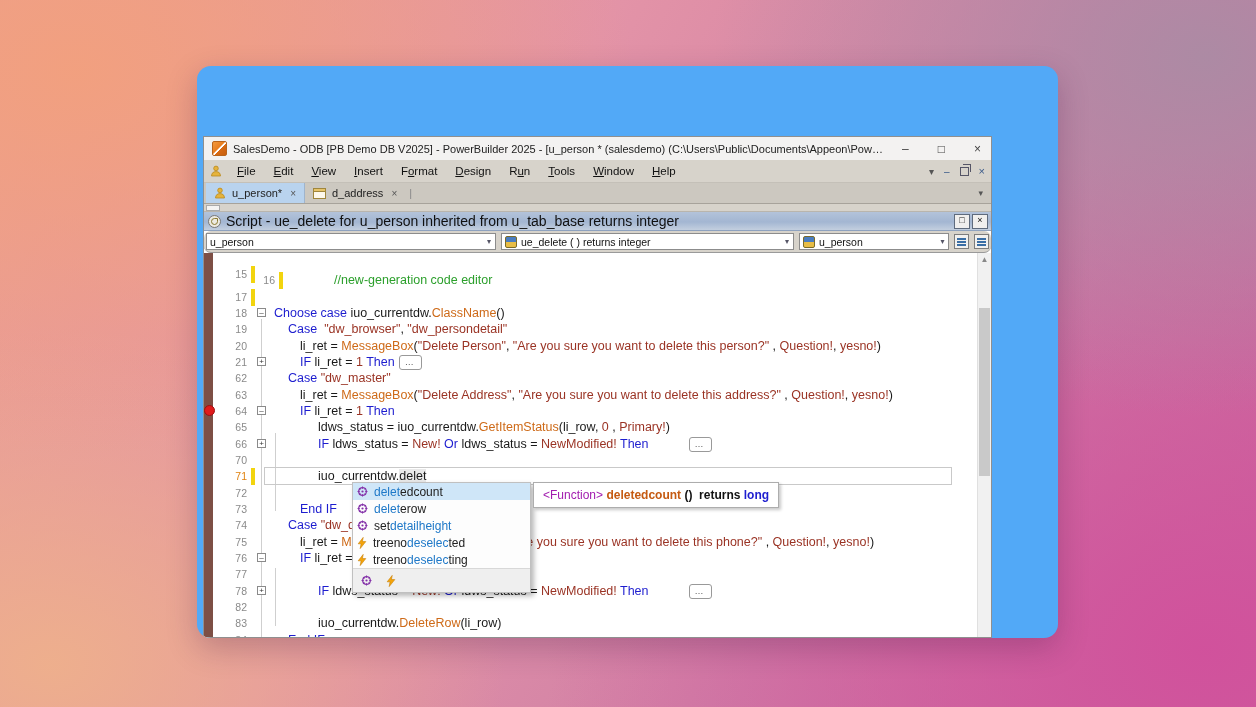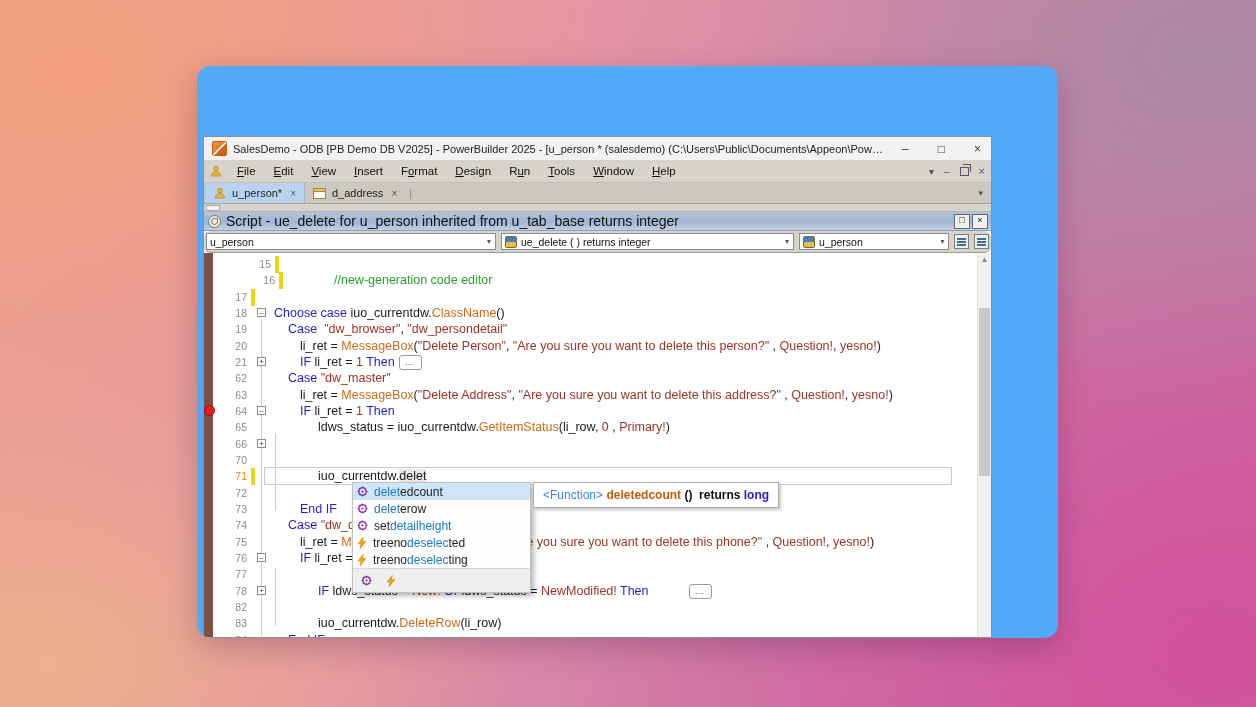--- a/index.html
+++ b/index.html
@@ -199,21 +199,21 @@
           <i></i>
         </span>
     </div>
 
     <div class="editor">
       <div class="gutter"></div>
       <div class="guide" style="left:57px;top:66px;height:322px;"></div>
       <div class="guide" style="left:71px;top:180px;height:78px;"></div>
       <div class="guide" style="left:71px;top:315px;height:58px;"></div>
       <div id="lines">
-          <div class="row" style="top: 3px; margin-left: 24px;">
+          <div class="row" style="top: 13px;">
             <div class="chgbar"></div>
             <div class="lnum">15</div>
             <div class="codetext" style="left: 68px;"></div>
           </div>
           <div class="row" style="top: 19.33px; margin-left: 28px;">
             <div class="chgbar"></div>
             <div class="lnum">16</div>
             <div class="codetext" style="left: 102px;"><span class="sc">//new-generation code editor</span></div>
           </div>
           <div class="row" style="top: 35.66px;">
@@ -253,20 +253,21 @@
             <div class="fold">–</div>
             <div class="codetext" style="left: 96px;"><span class="sk">IF</span><span class="sp"> li_ret = </span><span class="ss">1</span><span class="sp"> </span><span class="sk">Then</span></div>
           </div>
           <div class="row" style="top: 166.3px;">
             <div class="lnum">65</div>
             <div class="codetext" style="left: 114px;"><span class="sp">ldws_status = iuo_currentdw.</span><span class="sf">GetItemStatus</span><span class="sp">(li_row, </span><span class="ss">0</span><span class="sp"> , </span><span class="ss">Primary!</span><span class="sp">)</span></div>
           </div>
           <div class="row" style="top: 182.63px;">
             <div class="lnum">66</div>
             <div class="fold">+</div>
+            <div class="codetext" style="left: 114px;"><span class="sk">IF</span><span class="sp"> ldws_status = </span><span class="ss">New!</span><span class="sp"> </span><span class="sk">Or</span><span class="sp"> ldws_status = </span><span class="ss">NewModified!</span><span class="sp"> </span><span class="sk">Then</span><span class="dots" style="margin-left: 40px;">…</span></div>
           </div>
           <div class="row" style="top: 198.96px;">
             <div class="lnum">70</div>
             <div class="codetext" style="left: 68px;"></div>
           </div>
           <div class="row" style="top: 215.29px;">
             <div class="curbox"></div>
             <div class="chgbar"></div>
             <div class="lnum cur">71</div>
             <div class="codetext" style="left: 114px;"><span class="sp">iuo_currentdw.</span><span class="sp sbg">delet</span></div>
@@ -370,21 +371,21 @@
                   <path d="M6 0.6 V3 M6 9 V11.4 M0.6 6 H3 M9 6 H11.4 M2.2 2.2 L3.8 3.8 M8.2 8.2 L9.8 9.8 M9.8 2.2 L8.2 3.8 M3.8 8.2 L2.2 9.8" stroke="#8330a8" stroke-width="1.1"></path>
                   <circle cx="6" cy="6" r="1.2" fill="#8330a8"></circle>
                 </svg></span></span>
             <span><span><svg width="10" height="12" viewBox="0 0 10 12">
                   <path d="M6.2 0.4 L1.2 6.8 H4.1 L3.2 11.6 L8.8 4.6 H5.4 Z" fill="#f5a50a" stroke="#c87d00" stroke-width="0.6"></path>
                 </svg></span></span>
             <span><span class="sphere"></span></span>
           </div>
       </div>
 
-      <div class="tooltip" id="tooltip"><span style="color: #3b82f6;">&lt;Function&gt; </span><span style="color: rgb(197, 90, 17); font-weight: bold;">deletedcount</span><span style="color: rgb(17, 17, 17); font-weight: bold;"> () </span><span style="color: rgb(17, 17, 17); font-weight: bold;"> returns </span><span style="color: rgb(29, 29, 207); font-weight: bold;">long</span></div>
+      <div class="tooltip" id="tooltip"><span style="color: #a21caf;">&lt;Function&gt; </span><span style="color: rgb(197, 90, 17); font-weight: bold;">deletedcount</span><span style="color: rgb(17, 17, 17); font-weight: bold;"> () </span><span style="color: rgb(17, 17, 17); font-weight: bold;"> returns </span><span style="color: rgb(29, 29, 207); font-weight: bold;">long</span></div>
 
       <div class="vscroll">
         <div class="arrow">▲</div>
         <div class="thumb"></div>
       </div>
     </div>
 
   </div>
 </div>
 

